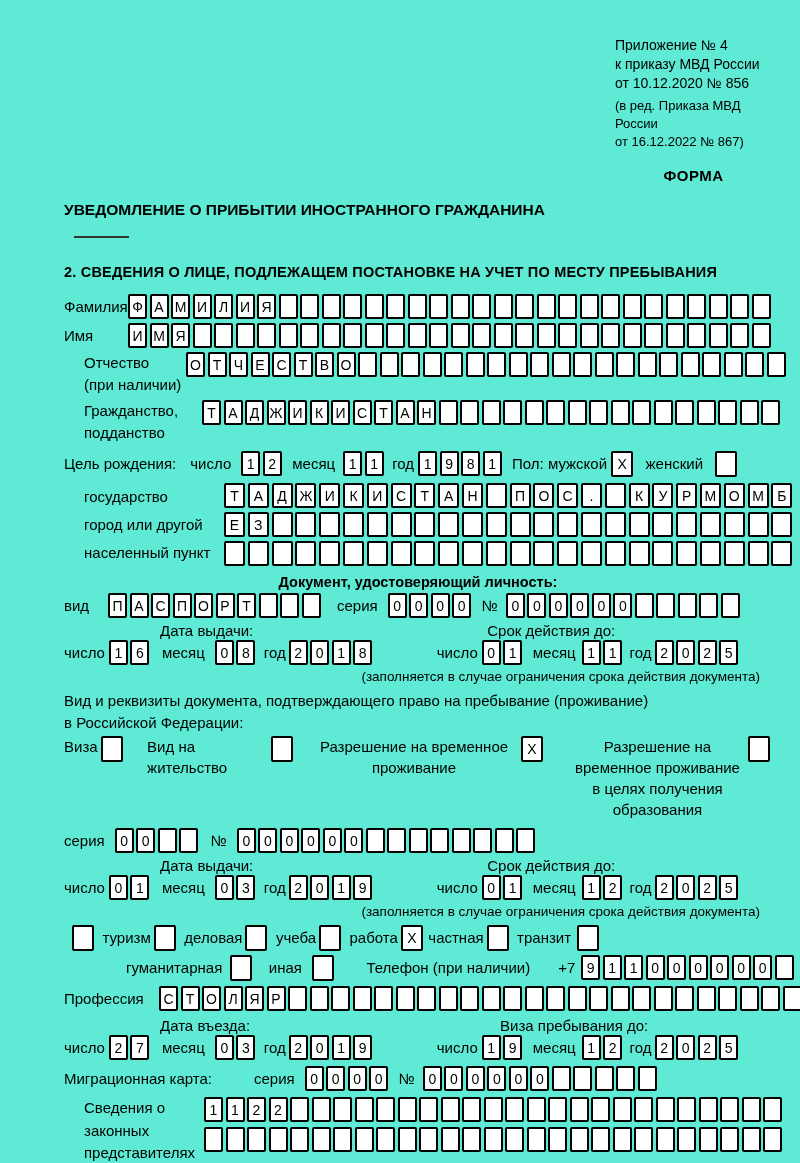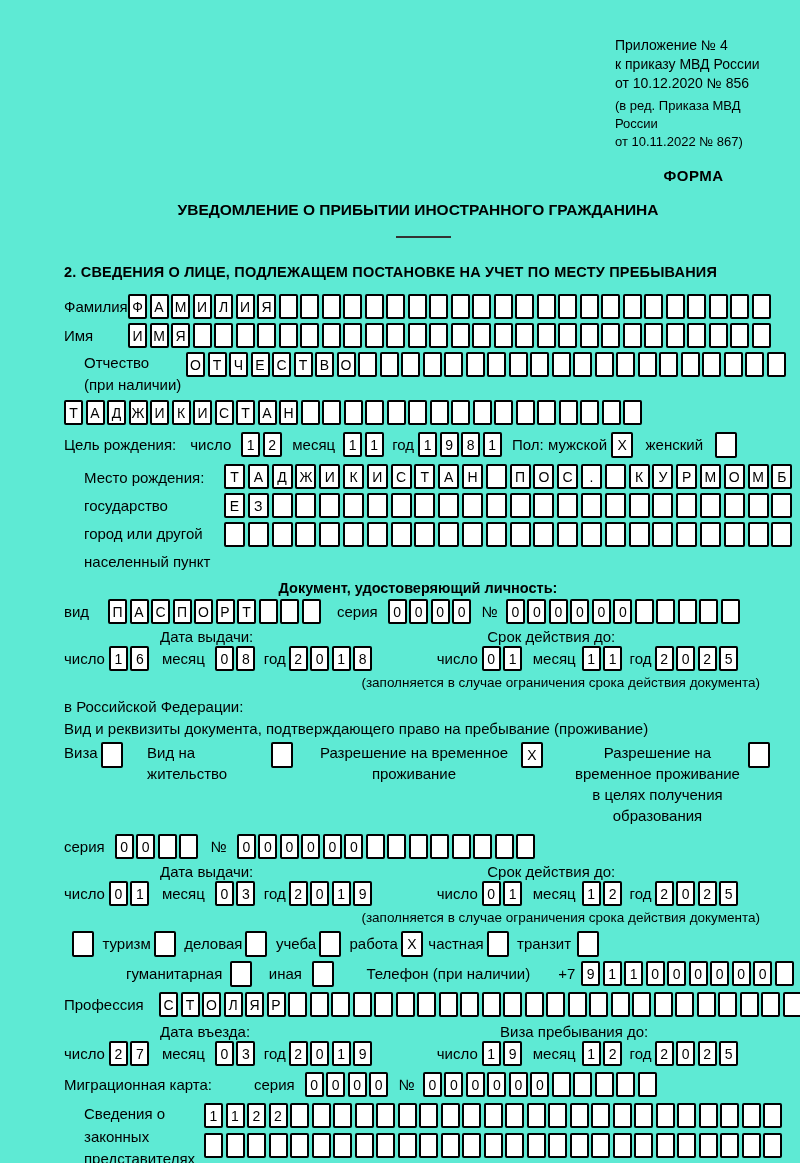--- a/index.html
+++ b/index.html
@@ -6,21 +6,21 @@
   .page{
     width:800px;height:1163px;background:#5eead4;color:#000;
     font-family:Liberation Sans, sans-serif;
     font-size:15px;box-sizing:border-box;
     padding:36px 28px 0 64px;position:relative;overflow:hidden;
     margin:0 auto;
   }
   .appendix{margin-left:551px;line-height:19px;font-size:14px;}
   .appendix .sub{font-size:13px;margin-top:4px;line-height:18px;}
   .forma{margin-left:551px;text-align:center;font-weight:bold;margin-top:16px;font-size:15px;letter-spacing:.5px;}
-  .title{text-align:center;font-weight:bold;font-size:15.5px;line-height:23px;margin-top:14px;}
+  .title{font-weight:bold;font-size:15.5px;line-height:23px;margin-top:14px;}
   .t-underline{display:inline-block;width:55px;border-bottom:2px solid #333;margin-left:10px;vertical-align:baseline;}
   .sec-title{font-weight:bold;font-size:14.5px;margin-top:20px;margin-bottom:14px;letter-spacing:.2px;}
   .frow{display:flex;align-items:flex-start;margin-bottom:4px;}
   .lblcol{flex:none;line-height:22px;margin-left:20px;}
   .lbl{flex:none;line-height:25px;white-space:nowrap;}
   .cells{display:inline-flex;flex:none;}
   .cell{
     width:19px;height:25px;box-sizing:border-box;border:2px solid #000;border-radius:2px;
     margin-right:2.5px;display:inline-flex;align-items:center;justify-content:center;
     font-size:14px;background:#fff;flex:none;
@@ -42,21 +42,21 @@
 <body>
 
 <div class="page">
 
   <div class="appendix">
     <div>Приложение № 4</div>
     <div>к приказу МВД России</div>
     <div>от 10.12.2020 № 856</div>
     <div class="sub">
       <div>(в ред. Приказа МВД России</div>
-      <div>от 10.11.2022 № 867)</div>
+      <div>от 16.12.2022 № 867)</div>
     </div>
   </div>
 
   <div class="forma">ФОРМА</div>
 
   <div class="title">
     <div>УВЕДОМЛЕНИЕ О ПРИБЫТИИ ИНОСТРАННОГО ГРАЖДАНИНА</div>
     <div><span class="t-underline"></span></div>
   </div>
 
@@ -165,20 +165,24 @@
         <span class="cell"></span>
         <span class="cell"></span>
         <span class="cell"></span>
         <span class="cell"></span>
         <span class="cell"></span>
         <span class="cell"></span>
       </span>
   </div>
 
   <div class="frow">
+    <span class="lblcol" style="width:118px;">
+      <div>Гражданство,</div>
+      <div>подданство</div>
+    </span>
     <span class="cells">
         <span class="cell">Т</span>
         <span class="cell">А</span>
         <span class="cell">Д</span>
         <span class="cell">Ж</span>
         <span class="cell">И</span>
         <span class="cell">К</span>
         <span class="cell">И</span>
         <span class="cell">С</span>
         <span class="cell">Т</span>
@@ -227,21 +231,20 @@
         <span class="cell">X</span>
       </span>
     <span class="lbl" style="margin-left:10px;margin-right:12px;">женский</span>
     <span class="cells cbox">
         <span class="cell"></span>
       </span>
   </div>
 
   <div class="frow" style="margin-top:6px;">
     <span class="lblcol" style="width:140px;line-height:28px;">
-      <div>Место рождения:</div>
       <div>государство</div>
       <div>город или другой</div>
       <div>населенный пункт</div>
     </span>
     <span class="grid3">
       <div class="cells wide">
           <span class="cell">Т</span>
           <span class="cell">А</span>
           <span class="cell">Д</span>
           <span class="cell">Ж</span>
@@ -396,22 +399,22 @@
     <span class="lbl" style="margin-left:5px;margin-right:3px;">год</span>
     <span class="cells">
         <span class="cell">2</span>
         <span class="cell">0</span>
         <span class="cell">2</span>
         <span class="cell">5</span>
       </span>
   </div>
   <div class="note">(заполняется в случае ограничения срока действия документа)</div>
 
+  <div style="line-height:22px;">Вид и реквизиты документа, подтверждающего право на пребывание (проживание)</div>
   <div style="line-height:22px;">в Российской Федерации:</div>
-  <div style="line-height:22px;">Вид и реквизиты документа, подтверждающего право на пребывание (проживание)</div>
 
   <div class="frow" style="margin-top:2px;margin-bottom:8px;">
     <span class="opt">
       <span class="optlbl">Виза</span>
       <span class="cells cbox" style="margin-left:3px;">
           <span class="cell"></span>
         </span>
     </span>
     <span class="opt" style="margin-left:22px;">
       <span class="optlbl">Вид на жительство</span>

